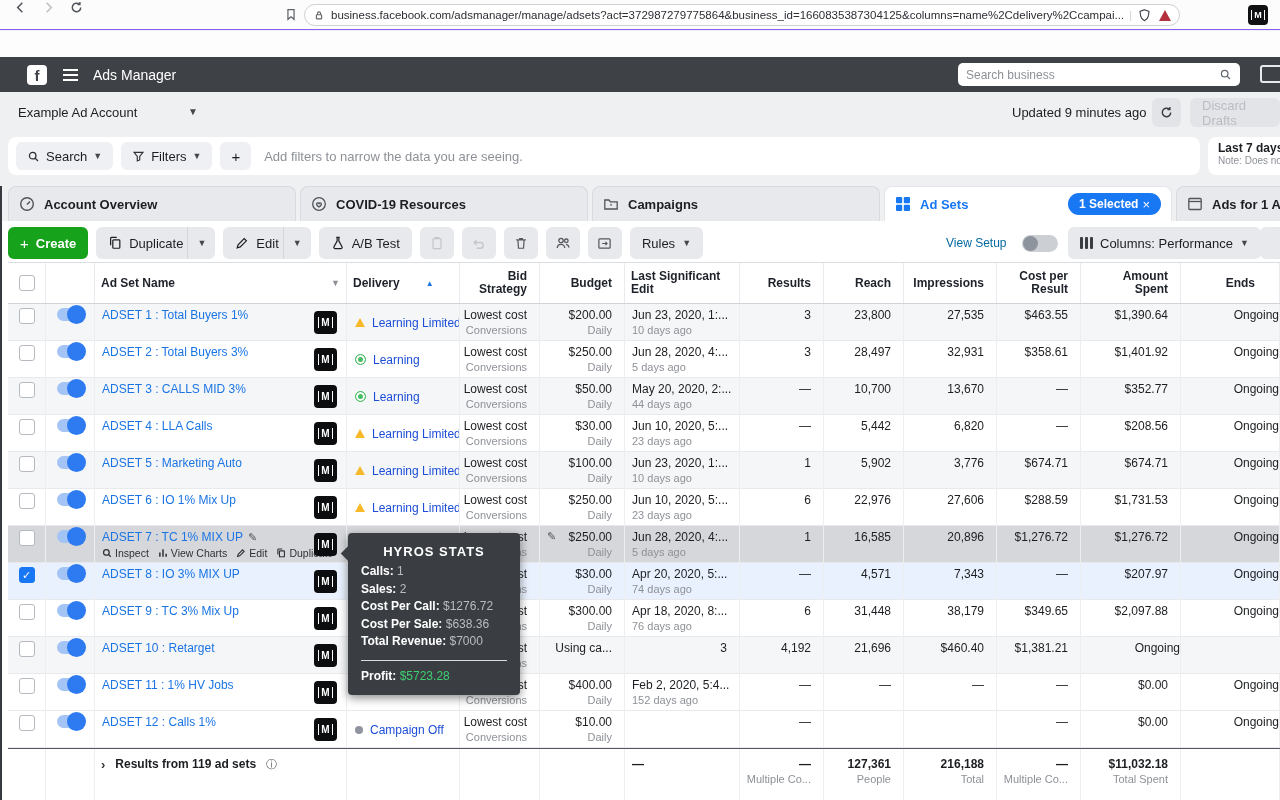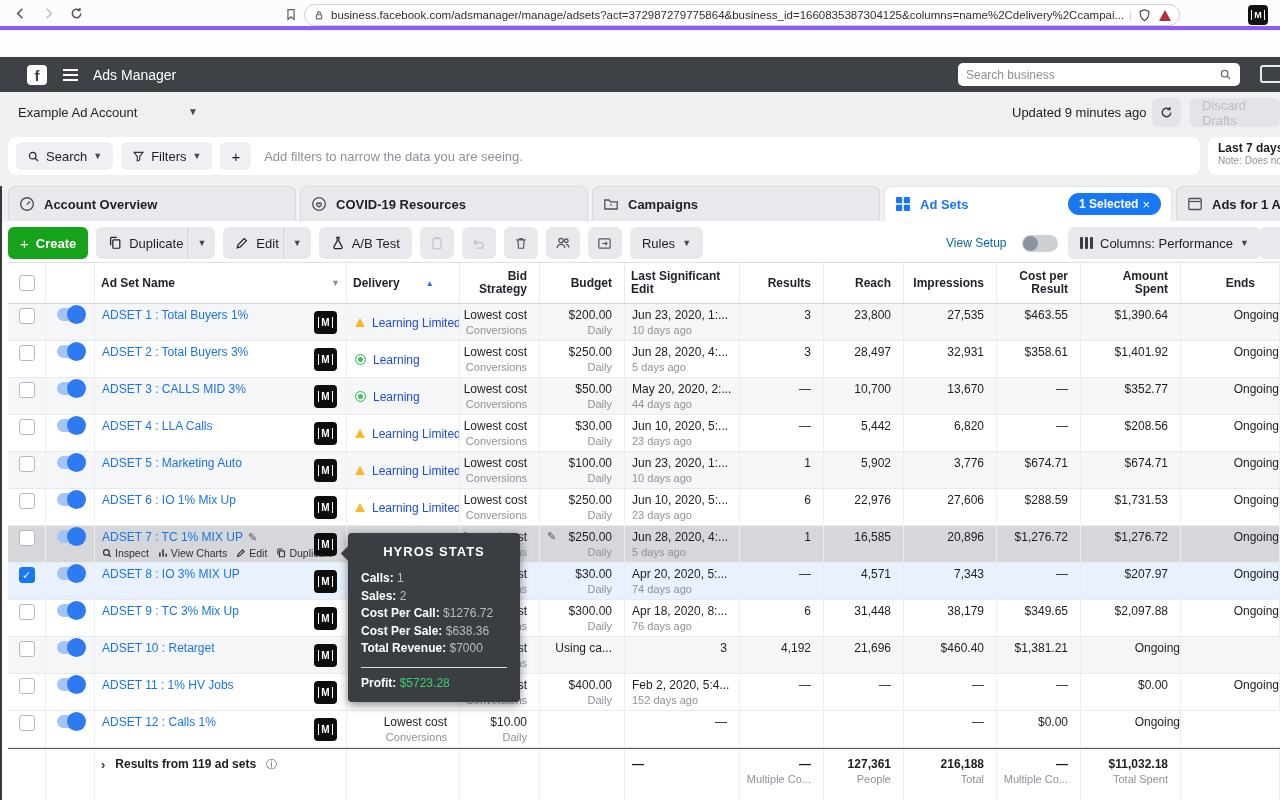--- a/index.html
+++ b/index.html
@@ -1,21 +1,21 @@
 <!DOCTYPE html>
 <html><head>
 <meta charset="utf-8">
 <style>
   *{box-sizing:border-box;margin:0;padding:0}
   html,body{overflow:hidden}
   body{font-family:"Liberation Sans",sans-serif;background:#fff}
   #app{position:relative;width:1280px;height:800px;overflow:hidden;background:#eef0f2;color:#1c1e21}
   svg{display:block}
   
-  .chrome{position:absolute;top:0;left:0;right:0;height:30px;background:#fcfcfc;border-bottom:4px solid #8b5cf6;display:flex;align-items:center}
+  .chrome{position:absolute;top:0;left:0;right:0;height:30px;background:#fcfcfc;border-bottom:1px solid #8b5cf6;display:flex;align-items:flex-start}
   .navic{margin-left:13px;color:#50545a}
   .navic.dis{color:#bdbfc3}
   .bookmark-ic{position:absolute;left:284px;top:7px;color:#5f6368}
   .urlbar{position:absolute;left:304px;top:4px;width:876px;height:22px;background:#fff;border:1px solid #cfd1d5;border-radius:12px;display:flex;align-items:center;padding:0 8px;font-size:11.5px;color:#2b2e33}
   .urlbar .lock{color:#5f6368;margin-right:6px;flex:0 0 auto}
   .urltext{flex:1;white-space:nowrap;overflow:hidden}
   .url-sep{color:#d0d2d6;margin:0 6px}
   .brave-ic{color:#43464c;margin-right:8px;flex:0 0 auto}
   .tri-ic{width:0;height:0;border-left:6px solid transparent;border-right:6px solid transparent;border-bottom:11px solid #b3303c;flex:0 0 auto}
   .ext-hyros{position:absolute;right:12px;top:5px;width:20px;height:20px;background:#101113;border-radius:4px;display:flex;align-items:center;justify-content:center}
@@ -121,21 +121,21 @@
   .tfoot{position:absolute;top:748px;left:8px;width:1272px;height:52px;background:#fff;border-top:1px solid #54575c}
   .tfoot>div{border-right:1px solid #eceef0;padding-top:8px;font-size:12px}
   .f-label{display:flex;align-items:flex-start;gap:10px;padding-left:6px;font-weight:bold}
   .f-label .chev{color:#2f3237;font-size:13px}
   .f-info{color:#55585d;font-weight:normal;font-size:11px}
   .fv{font-weight:bold;line-height:15px;white-space:nowrap}
   .fs{font-size:11px;color:#8d9197;line-height:15px;white-space:nowrap}
   
   .hyros-tip{position:absolute;left:348px;top:533px;width:172px;background:#3a3e43;border-radius:4px;box-shadow:0 3px 10px rgba(0,0,0,.45);z-index:60;padding:11px 0 12px;color:#fff}
   .tip-arrow{position:absolute;left:-5px;top:15px;width:11px;height:11px;background:#3a3e43;transform:rotate(45deg)}
-  .tip-title{text-align:center;font-size:13px;font-weight:bold;letter-spacing:1px;margin-bottom:11px}
+  .tip-title{text-align:center;font-size:13px;font-weight:bold;letter-spacing:1px;margin-bottom:4px}
   .tip-row{padding:0 13px;font-size:12px;line-height:17.5px;white-space:nowrap}
   .tip-row b{color:#fff}
   .tip-row span{color:#b9bdc1}
   .tip-hr{border-top:1px solid #d9dbdd;margin:9px 13px 8px}
   .tip-profit{padding:0 13px;font-size:12px;font-weight:normal;white-space:nowrap}
   .tip-profit span{color:#3ecf70}
 </style>
 </head>
 <body>
 
@@ -1025,20 +1025,24 @@
             <span class="knob"></span>
           </span>
         </div>
     <div class="c c-name">
       <div><a href="#" class="adset-link">ADSET 12 : Calls 1%</a></div>
 
       <span class="hyros-logo">
             <b>M</b>
           </span>
     </div>
+    <div class="c c-delivery">
+      <span class="d-icon d-off"></span>
+      <span class="d-text">Campaign Off</span>
+    </div>
     <div class="c cr">
           <div class="v">Lowest cost</div>
           <div class="s">Conversions</div>
         </div>
     <div class="c cr">
           <div class="v">$10.00</div>
           <div class="s">Daily</div>
         </div>
     <div class="c c-edit">
           <div class="v"></div>

